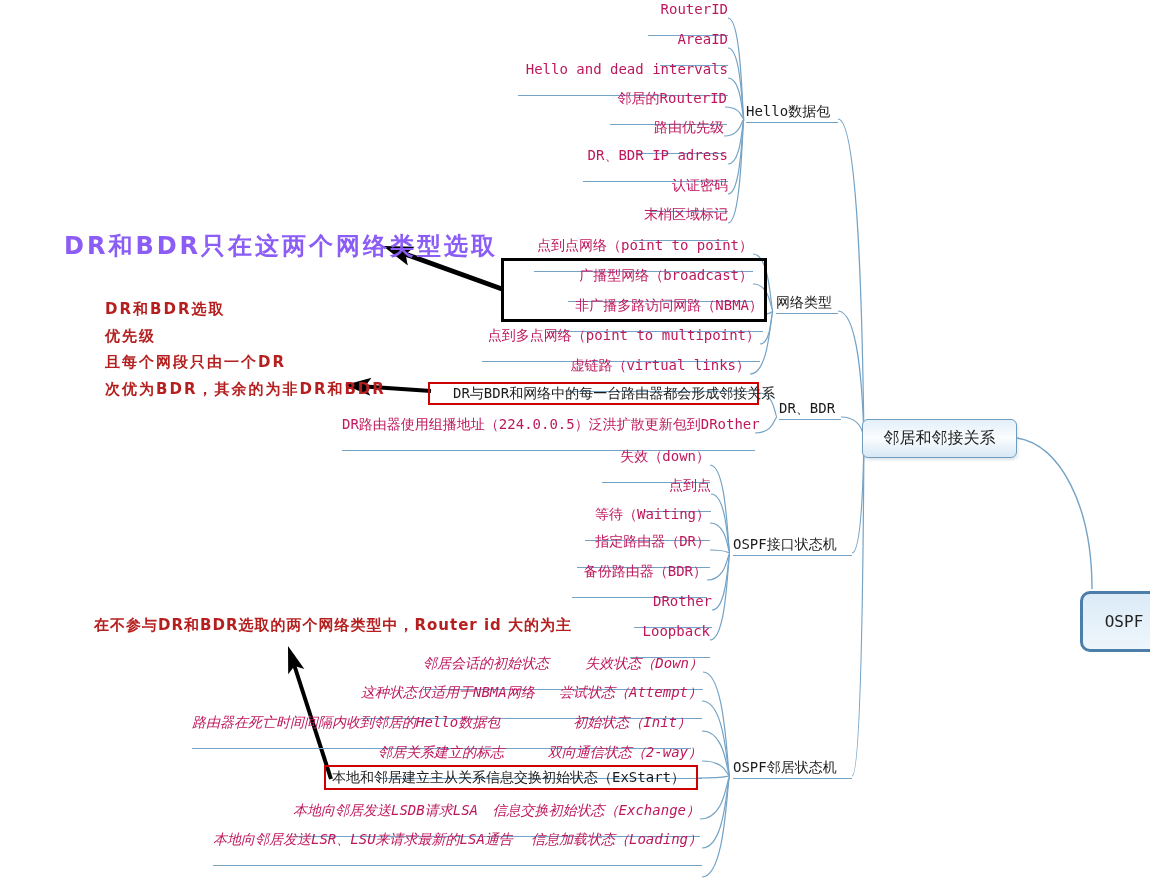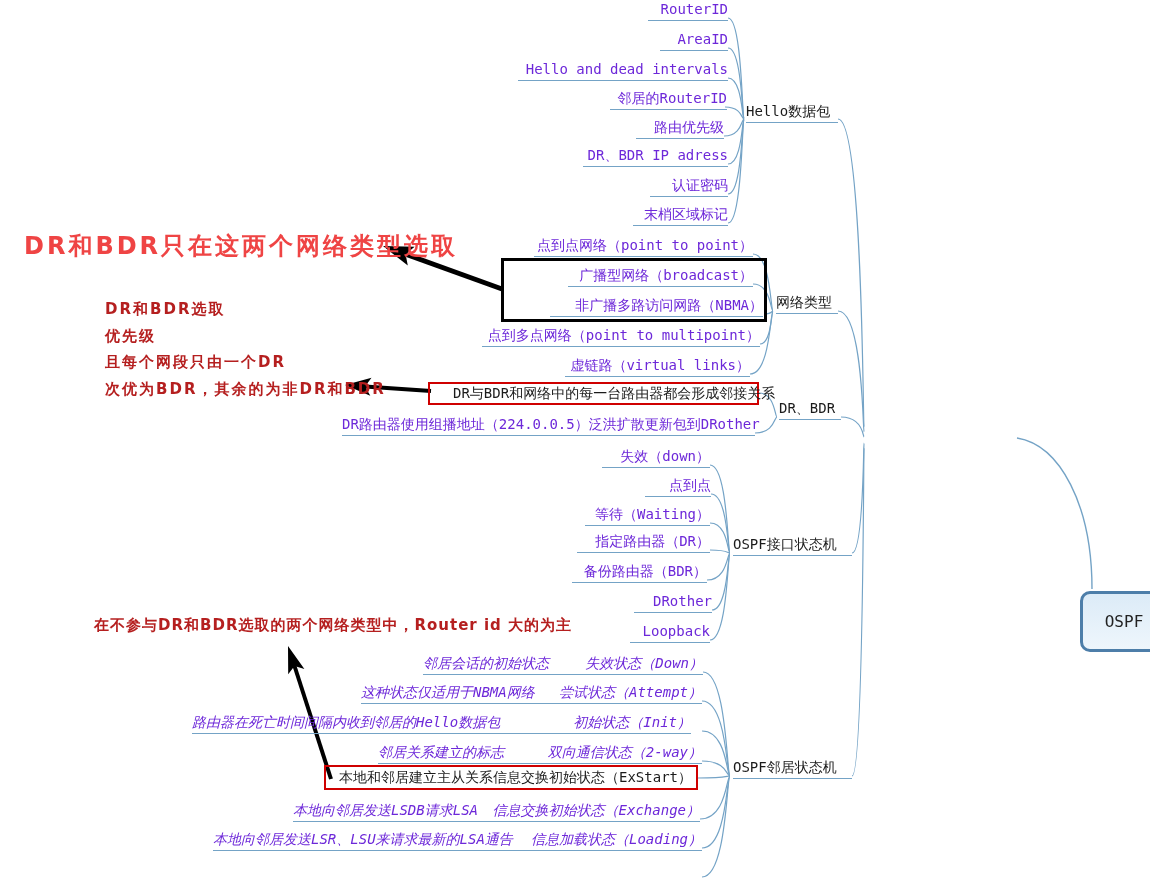--- a/index.html
+++ b/index.html
@@ -1,37 +1,37 @@
 <!DOCTYPE html>
 <html><head>
 <meta charset="utf-8">
 <style>
   html,body{margin:0;padding:0;background:#fff;}
   #stage{position:relative;width:1150px;height:881px;background:#ffffff;overflow:hidden;
          font-family:"DejaVu Sans Mono","DejaVu Sans",sans-serif;}
   #links{position:absolute;left:0;top:0;width:1150px;height:881px;}
-  .leaf{position:absolute;font-size:14px;line-height:16px;color:#6d28d9;white-space:nowrap;
-        text-align:right;border-bottom:1px solid #74a3c6;padding-bottom:3px;}
+  .leaf{position:absolute;font-size:14px;line-height:16px;color:#be185d;white-space:nowrap;
+        text-align:right;border-bottom:1px solid #74a3c6;padding-bottom:18px;}
   .row{display:flex;justify-content:space-between;text-align:left;font-style:italic;}
   .blabel{position:absolute;font-size:14px;line-height:16px;color:#1b1b1b;white-space:nowrap;
           text-align:left;border-bottom:1px solid #74a3c6;padding-bottom:3px;}
   .black-box{position:absolute;border:3px solid #000;box-sizing:border-box;}
   .red-box{position:absolute;border:2px solid #cf0000;box-sizing:border-box;font-size:14px;
            line-height:19px;color:#1b1b1b;white-space:nowrap;padding-left:23px;}
   .red-box.center{text-align:center;}
-  .red-box.row2{display:flex;justify-content:flex-start;padding:1px 13px;}
+  .red-box.row2{display:flex;justify-content:flex-start;padding:1px 6px;}
   .node{position:absolute;display:flex;align-items:center;justify-content:center;
         color:#222;white-space:nowrap;box-sizing:border-box;
         background:linear-gradient(180deg,#e3eff9 0%,#fbfdff 48%,#d7e8f5 100%);}
   .node.main{border:1.5px solid #6f9cbf;border-radius:6px;font-size:16px;
              box-shadow:1px 2px 3px rgba(120,150,180,.25);}
   .node.root{border:3px solid #4d7ea9;border-radius:10px;font-size:16px;
              background:linear-gradient(180deg,#dcebf7 0%,#eef6fc 100%);}
   .red-title{position:absolute;font-family:"DejaVu Sans",sans-serif;font-weight:bold;
-             font-size:24px;letter-spacing:3px;color:#ef4444;white-space:nowrap;}
+             font-size:24px;letter-spacing:3px;color:#8b5cf6;white-space:nowrap;margin-left:40px;}
   .red-rules{position:absolute;font-family:"DejaVu Sans",sans-serif;font-weight:bold;
              font-size:15px;line-height:26.5px;letter-spacing:2px;color:#b51f1f;white-space:nowrap;}
   .red-note{position:absolute;font-family:"DejaVu Sans",sans-serif;font-weight:bold;
             font-size:15px;letter-spacing:1px;color:#b51f1f;white-space:nowrap;}
 </style>
 </head>
 <body>
 
 <div id="stage">
 
@@ -143,20 +143,21 @@
   <div class="leaf row" style="left:293px;top:802px;width:407px">
     <span>本地向邻居发送LSDB请求LSA</span>
     <span>信息交换初始状态（Exchange）</span>
   </div>
   <div class="leaf row" style="left:213px;top:831px;width:489px">
     <span>本地向邻居发送LSR、LSU来请求最新的LSA通告</span>
     <span>信息加载状态（Loading）</span>
   </div>
   <div class="blabel" style="left:733px;top:759px;width:119px">OSPF邻居状态机</div>
 
+  <div class="node main" style="left:862px;top:419px;width:155px;height:39px">邻居和邻接关系</div>
   <div class="node root" style="left:1080px;top:591px;width:88px;height:61px">OSPF</div>
 
   <div class="red-title" style="left:24px;top:230px">DR和BDR只在这两个网络类型选取</div>
   <div class="red-rules" style="left:105px;top:296px">
     <div>DR和BDR选取</div>
     <div>优先级</div>
     <div>且每个网段只由一个DR</div>
     <div>次优为BDR，其余的为非DR和BDR</div>
   </div>
   <div class="red-note" style="left:94px;top:616px">在不参与DR和BDR选取的两个网络类型中，Router id 大的为主</div>

